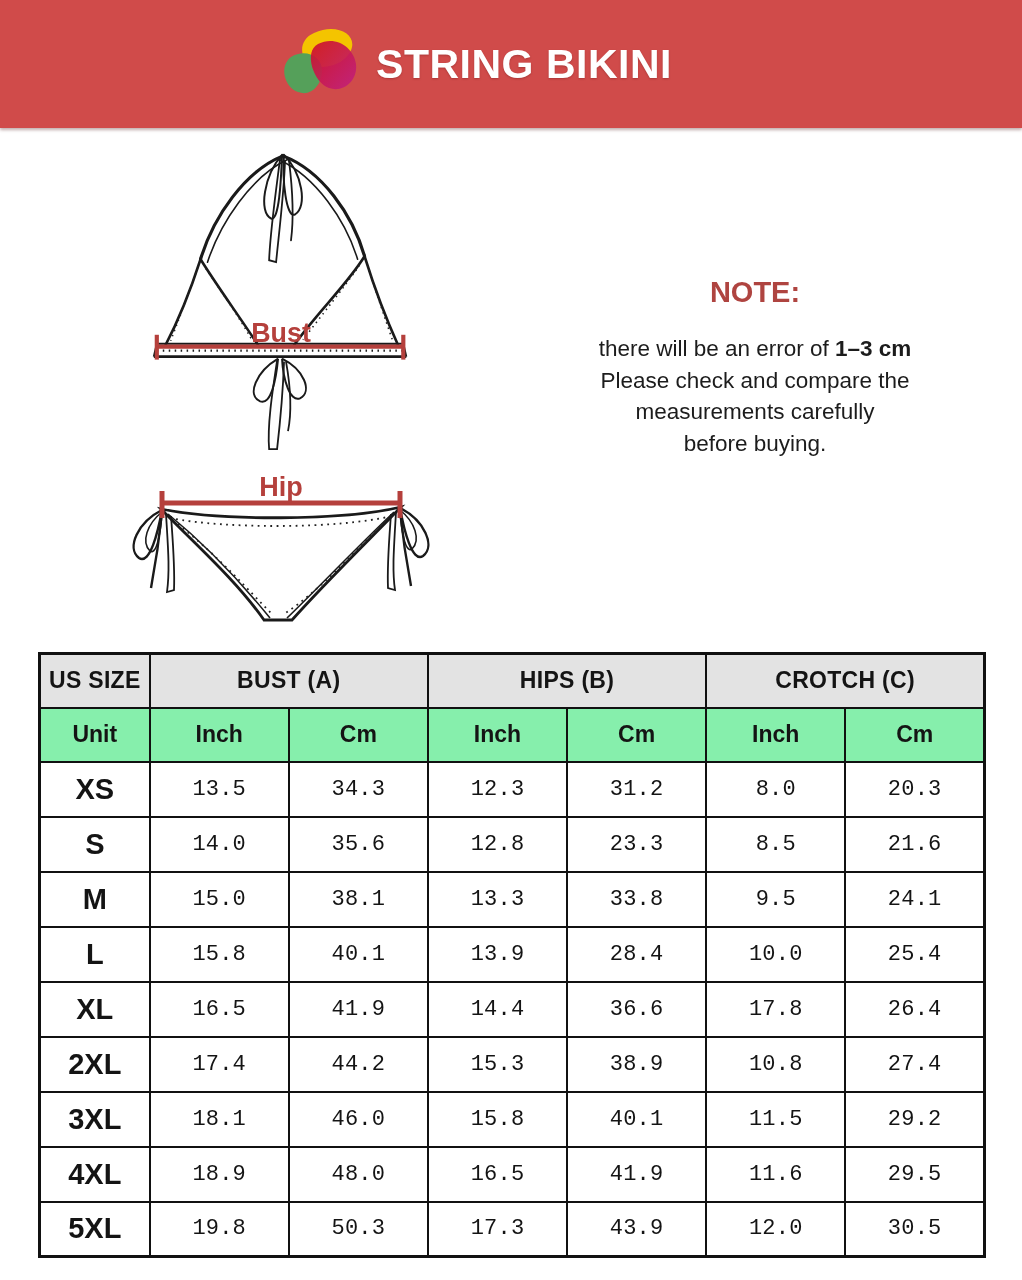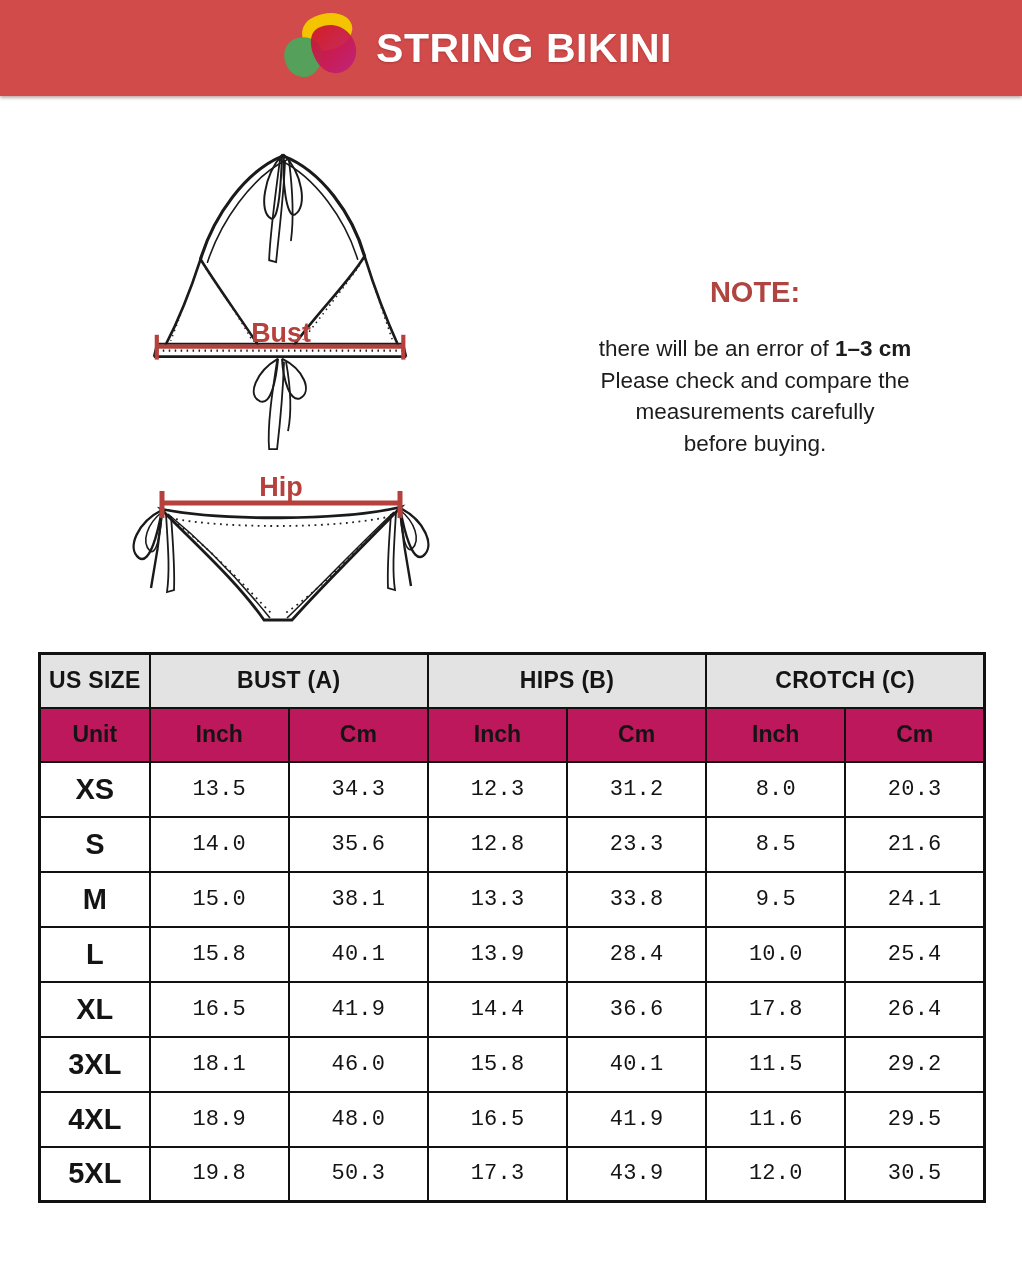--- a/index.html
+++ b/index.html
@@ -1,21 +1,21 @@
 <!DOCTYPE html>
 <html><head>
 <meta charset="utf-8">
 <style>
   * { box-sizing: border-box; margin: 0; padding: 0; }
   html, body { width: 1022px; height: 1280px; background: #ffffff; overflow: hidden; }
   body { font-family: "Liberation Sans", sans-serif; position: relative; }
 
   
   .header {
-    position: absolute; left: 0; top: 0; width: 1022px; height: 96px;
+    position: absolute; left: 0; top: 0; width: 1022px; height: 128px;
     background: #d04b4a;
     box-shadow: 0 2px 3px rgba(80,20,20,0.35);
     display: flex; align-items: center; justify-content: center;
   }
   .brand { display: flex; align-items: center; gap: 14px; transform: translateX(-36px); }
   .brand-logo { width: 84px; height: 76px; }
   .brand-title {
     color: #ffffff; font-weight: 700; font-size: 41px; letter-spacing: 0.5px;
     text-shadow: 0 1px 2px rgba(100,20,20,0.35);
   }
@@ -33,21 +33,21 @@
 
   
   .size-table {
     position: absolute; left: 38px; top: 652px; width: 948px;
     border-collapse: collapse; table-layout: fixed;
     border: 3px solid #111111;
     color: #141414;
   }
   .size-table td, .size-table th { border: 2.5px solid #111111; text-align: center; vertical-align: middle; }
   .size-table .group-row td { height: 54px; background: #e3e3e3; font-weight: 700; font-size: 23px; letter-spacing: 0.3px; }
-  .size-table .unit-row td { height: 54px; background: #be185d; font-weight: 700; font-size: 23px; }
+  .size-table .unit-row td { height: 54px; background: #86efac; font-weight: 700; font-size: 23px; }
   .size-table .data-row td { height: 55px; background: #ffffff; }
   .size-table .size-cell { font-weight: 700; font-size: 29px; font-family: "Liberation Sans", sans-serif; }
   .size-table .value-cell { font-size: 22px; font-weight: 500; font-family: Liberation Mono, monospace; letter-spacing: 0.2px; }
 </style>
 </head>
 <body>
 
 <div class="header">
   <div class="brand">
     <svg class="brand-logo" viewBox="0 0 84 76">
@@ -226,20 +226,29 @@
     <tr class="data-row">
       <td class="size-cell">XL</td>
       <td class="value-cell">16.5</td>
       <td class="value-cell">41.9</td>
       <td class="value-cell">14.4</td>
       <td class="value-cell">36.6</td>
       <td class="value-cell">17.8</td>
       <td class="value-cell">26.4</td>
     </tr>
     <tr class="data-row">
+      <td class="size-cell">2XL</td>
+      <td class="value-cell">17.4</td>
+      <td class="value-cell">44.2</td>
+      <td class="value-cell">15.3</td>
+      <td class="value-cell">38.9</td>
+      <td class="value-cell">10.8</td>
+      <td class="value-cell">27.4</td>
+    </tr>
+    <tr class="data-row">
       <td class="size-cell">3XL</td>
       <td class="value-cell">18.1</td>
       <td class="value-cell">46.0</td>
       <td class="value-cell">15.8</td>
       <td class="value-cell">40.1</td>
       <td class="value-cell">11.5</td>
       <td class="value-cell">29.2</td>
     </tr>
     <tr class="data-row">
       <td class="size-cell">4XL</td>

